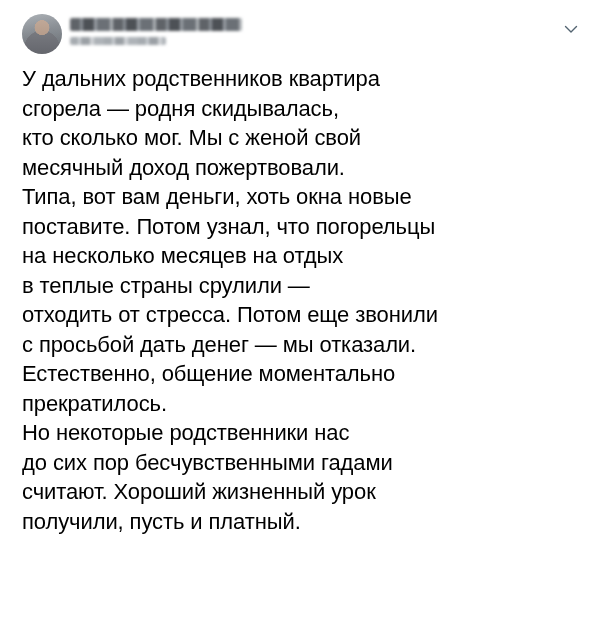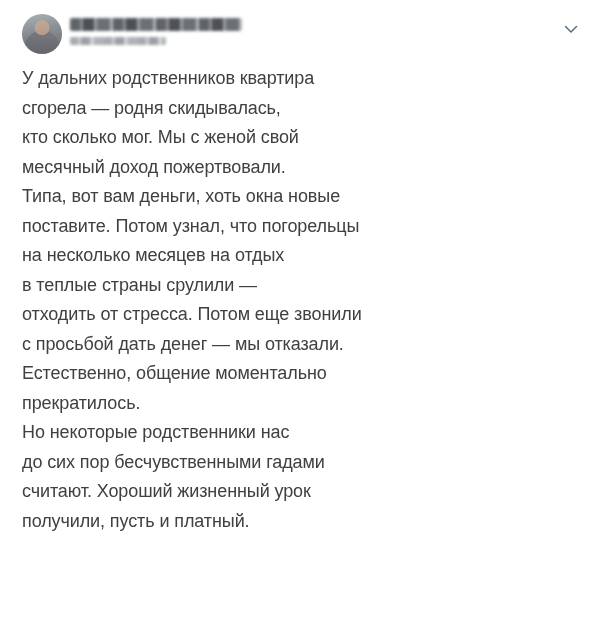--- a/index.html
+++ b/index.html
@@ -91,22 +91,22 @@
     height: 26px;
     display: flex;
     align-items: center;
     justify-content: center;
     margin-top: 2px;
     cursor: pointer;
   }
   .chevron-btn svg { display: block; }
   .post-body {
     padding: 10px 14px 0 22px;
-    color: #404040;
-    font-size: 18px;
+    color: #000000;
+    font-size: 22px;
     line-height: 29.5px;
     letter-spacing: -0.1px;
     white-space: pre-wrap;
     word-wrap: break-word;
   }
 </style>
 </head>
 <body>
 
 <div class="post">

